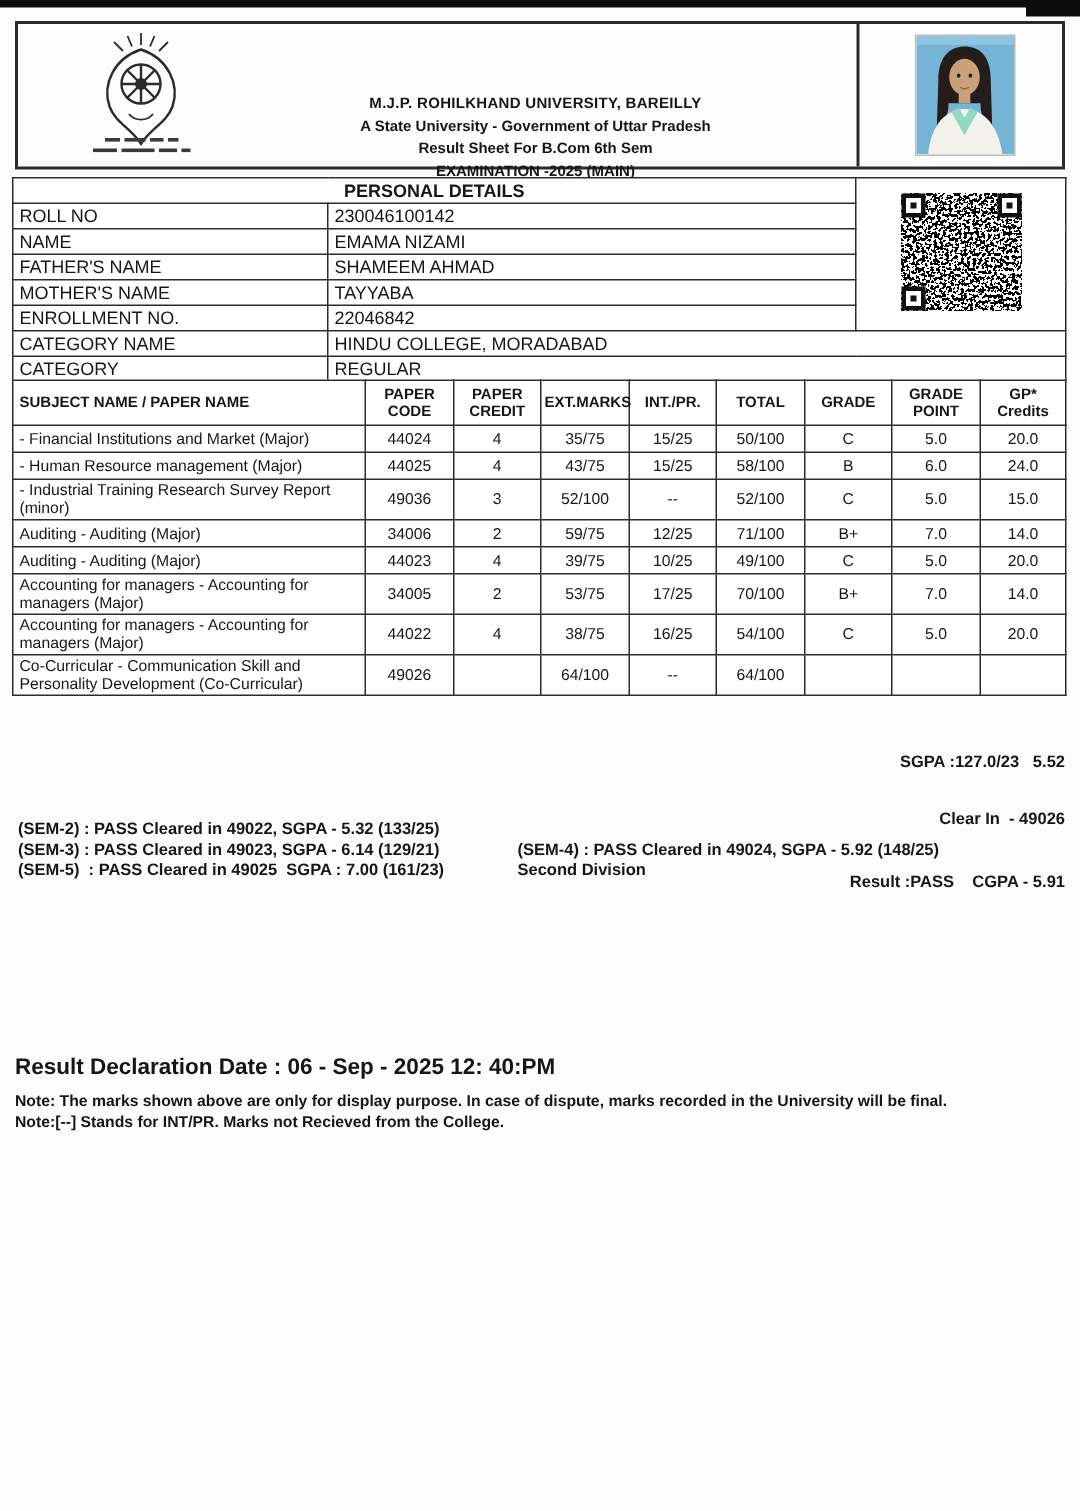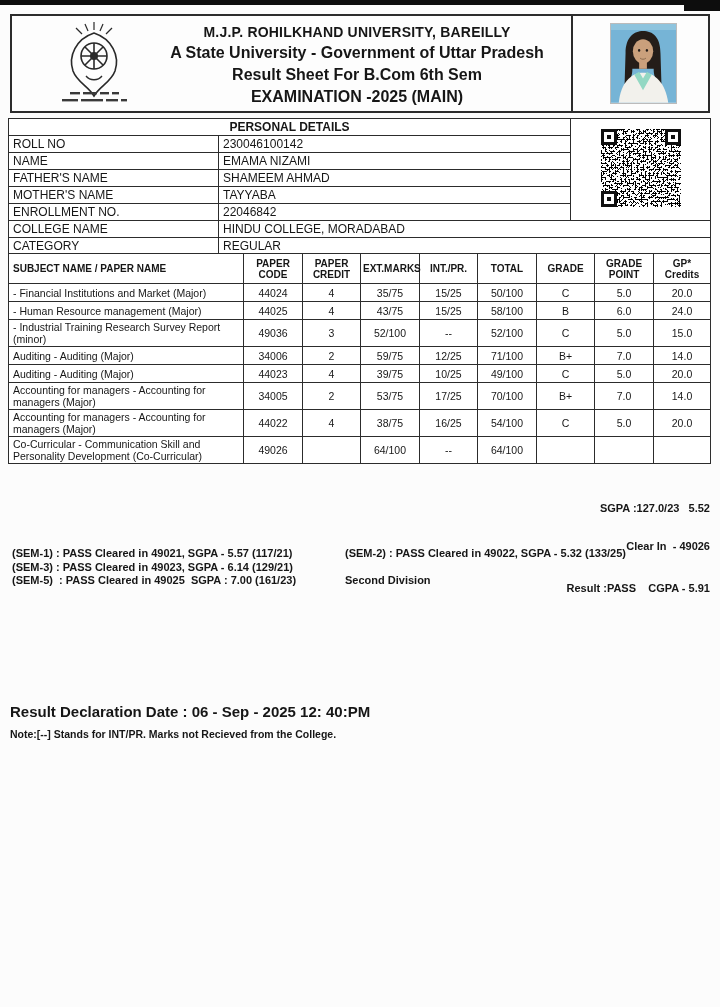--- a/index.html
+++ b/index.html
@@ -10,22 +10,22 @@
     margin:0 auto;
   }
   
   .artifact-top { position:absolute; left:0; top:0; width:700px; height:5px; background:#0d0d0d; }
   .artifact-corner { position:absolute; left:684px; top:0; width:36px; height:11px; background:#0d0d0d; }
 
   
   .header-box { position:absolute; left:10px; top:14px; width:700px; height:99px; border:2px solid #2c2c2c; background:#fdfdfd; }
   .emblem { position:absolute; left:28px; top:4px; width:108px; height:88px; }
   .header-text { position:absolute; left:132px; top:8px; width:426px; text-align:center; }
-  .h-title { font-size:14px; font-weight:bold; letter-spacing:.2px; white-space:nowrap; }
-  .h-sub { font-size:16px; font-weight:bold; margin-top:4px; white-space:nowrap; }
+  .h-title { font-size:10px; font-weight:bold; letter-spacing:.2px; white-space:nowrap;margin-top:40px; }
+  .h-sub { font-size:10px; font-weight:bold; margin-top:4px; white-space:nowrap; }
   .photo-divider { position:absolute; left:559px; top:0; width:2px; height:95px; background:#2c2c2c; }
   .photo { position:absolute; left:598px; top:7px; width:67px; height:81px; border:1px solid #bbb; }
 
   
   .pd-table { position:absolute; left:8px; top:118px; width:702px; border-collapse:collapse; table-layout:fixed; background:#fff; }
   .pd-table td { border:1px solid #2c2c2c; font-size:12px; padding:0 4px; height:17px; vertical-align:middle; }
   .pd-title { text-align:center; font-weight:bold; font-size:11.5px; height:15px; }
   .qr-cell { vertical-align:top; text-align:center; padding-top:5px; }
   .qr-img { width:84px; height:82px; display:inline-block; }
 
@@ -172,21 +172,21 @@
         </tr>
     <tr>
           <td>MOTHER'S NAME</td>
           <td>TAYYABA</td>
         </tr>
     <tr>
           <td>ENROLLMENT NO.</td>
           <td>22046842</td>
         </tr>
     <tr>
-          <td>COLLEGE NAME</td>
+          <td>CATEGORY NAME</td>
           <td colspan="2">HINDU COLLEGE, MORADABAD</td>
         </tr>
     <tr>
           <td>CATEGORY</td>
           <td colspan="2">REGULAR</td>
         </tr>
   </tbody>
     </table>
 
   <table class="marks-table">
@@ -307,28 +307,29 @@
   </table>
 
   <div class="summary">
     <div>SGPA :127.0/23   5.52</div>
     <div>Clear In  - 49026</div>
     <div class="result-line">Result :PASS    CGPA - 5.91</div>
   </div>
 
   <div class="sem-block">
     <div class="sem-row">
-        <span class="sem-left">(SEM-1) : PASS Cleared in 49021, SGPA - 5.57 (117/21)</span>
         <span class="sem-right">(SEM-2) : PASS Cleared in 49022, SGPA - 5.32 (133/25)</span>
       </div><div class="sem-row">
         <span class="sem-left">(SEM-3) : PASS Cleared in 49023, SGPA - 6.14 (129/21)</span>
+        <span class="sem-right">(SEM-4) : PASS Cleared in 49024, SGPA - 5.92 (148/25)</span>
       </div><div class="sem-row">
         <span class="sem-left">(SEM-5)  : PASS Cleared in 49025  SGPA : 7.00 (161/23)</span>
         <span class="sem-right">Second Division</span>
       </div>
   </div>
 
   <div class="declaration">Result Declaration Date  : 06 - Sep - 2025 12: 40:PM</div>
   <div class="notes">
+    <div>Note: The marks shown above are only for display purpose. In case of dispute, marks recorded in the University will be final.</div>
     <div>Note:[--] Stands for INT/PR. Marks not Recieved from the College.</div>
   </div>
 
 </div>
 
 </body></html>

